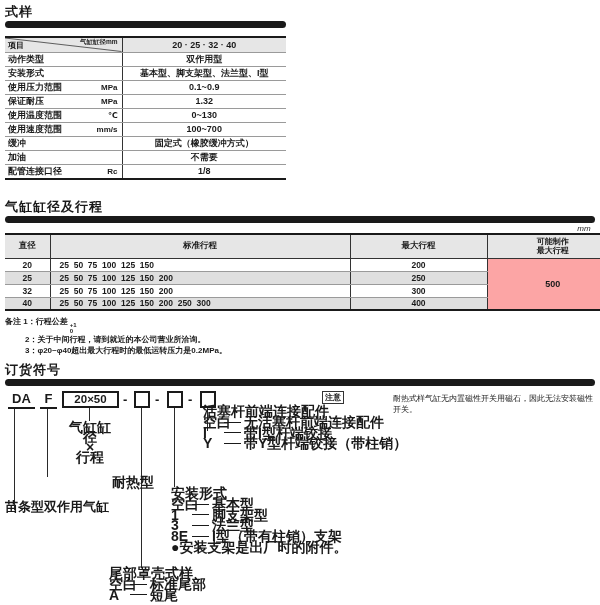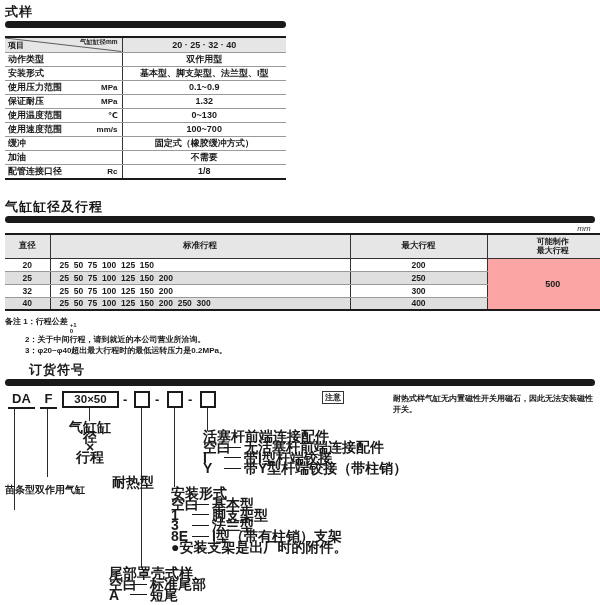--- a/index.html
+++ b/index.html
@@ -58,21 +58,21 @@
 
   .olabel { position:absolute; font-size:14px; font-weight:bold; line-height:10.8px; }
   .oi { display:flex; align-items:center; white-space:nowrap; }
   .oi .k { width:21px; }
   .oi .d { width:17px; height:1px; background:#1a1a1a; margin:0 3px 0 0; flex:none; }
   .oi .v { }
   .bs-block { text-align:center; line-height:10px; }
 
   .notice-label { position:absolute; left:322px; top:391px; font-size:8px; font-weight:bold;
     border:1px solid #333; padding:0 2px; line-height:11px; }
-  .notice-text { position:absolute; left:349px; top:393px; width:246px; font-size:8px; font-weight:bold;padding-left:44px; }
+  .notice-text { position:absolute; left:349px; top:393px; width:246px; font-size:8px; font-weight:normal;padding-left:44px; }
 </style>
 </head>
 <body>
 
 <div id="page">
 
   <div class="sec-title" style="left:5px; top:3px;">式样</div>
   <div class="sec-bar" style="left:5px; top:21px; width:281px;"></div>
 
   <table class="spec-table">
@@ -212,26 +212,26 @@
 
   <div class="notes">
     <div><span>备注 1：行程公差</span><span class="tol">
           <span>+1</span>
           <span>0</span>
         </span></div>
     <div class="ind">2：关于中间行程，请到就近的本公司营业所洽询。</div>
     <div class="ind">3：φ20~φ40超出最大行程时的最低运转压力是0.2MPa。</div>
   </div>
 
-  <div class="sec-title" style="left:5px; top:361px;margin-left:24px;">订货符号</div>
+  <div class="sec-title" style="left:5px; top:361px;">订货符号</div>
   <div class="sec-bar" style="left:5px; top:379px; width:590px;"></div>
 
   <div class="code-el code-letter" style="left:8px; width:27px;">DA</div>
   <div class="code-el code-letter" style="left:40px; width:17px;">F</div>
-  <div class="code-el code-box size-box">30×50</div>
+  <div class="code-el code-box size-box">20×50</div>
   <div class="code-el code-dash" style="left:123px;">-</div>
   <div class="code-el code-box blank-box" style="left:134px;"></div>
   <div class="code-el code-dash" style="left:155px;">-</div>
   <div class="code-el code-box blank-box" style="left:167px;"></div>
   <div class="code-el code-dash" style="left:188px;">-</div>
   <div class="code-el code-box blank-box" style="left:200px;"></div>
 
   <div class="notice-label">注意</div>
   <div class="notice-text">耐热式样气缸无内置磁性开关用磁石，因此无法安装磁性开关。</div>
 
@@ -241,21 +241,21 @@
   <div class="vline" style="left:141px; top:408px; height:160px;"></div>
   <div class="vline" style="left:174px; top:408px; height:79px;"></div>
   <div class="vline" style="left:207px; top:408px; height:23px;"></div>
 
   <div class="olabel bs-block" style="left:66px; top:422px; width:48px;">
     <div>气缸缸径</div>
     <div>×</div>
     <div>行程</div>
   </div>
 
-  <div class="olabel" style="left:203px; top:431px;">
+  <div class="olabel" style="left:203px; top:406px;">
     <div>活塞杆前端连接配件</div>
     <div class="oi">
         <span class="k">空白</span>
         <span class="d"></span>
         <span class="v">无活塞杆前端连接配件</span>
       </div>
     <div class="oi">
         <span class="k">I</span>
         <span class="d"></span>
         <span class="v">带I型杆端铰接</span>
@@ -287,21 +287,21 @@
         <span class="v">法兰型</span>
       </div>
     <div class="oi">
         <span class="k">8E</span>
         <span class="d"></span>
         <span class="v">I型（带有柱销）支架</span>
       </div>
     <div>●安装支架是出厂时的附件。</div>
   </div>
 
-  <div class="olabel" style="left:5px; top:485px; font-size:10px;">苗条型双作用气缸</div>
+  <div class="olabel" style="left:5px; top:502px; font-size:13px;">苗条型双作用气缸</div>
 
   <div class="olabel" style="left:109px; top:568px;">
     <div>尾部罩壳式样</div>
     <div class="oi">
         <span class="k">空白</span>
         <span class="d"></span>
         <span class="v">标准尾部</span>
       </div>
     <div class="oi">
         <span class="k">A</span>

